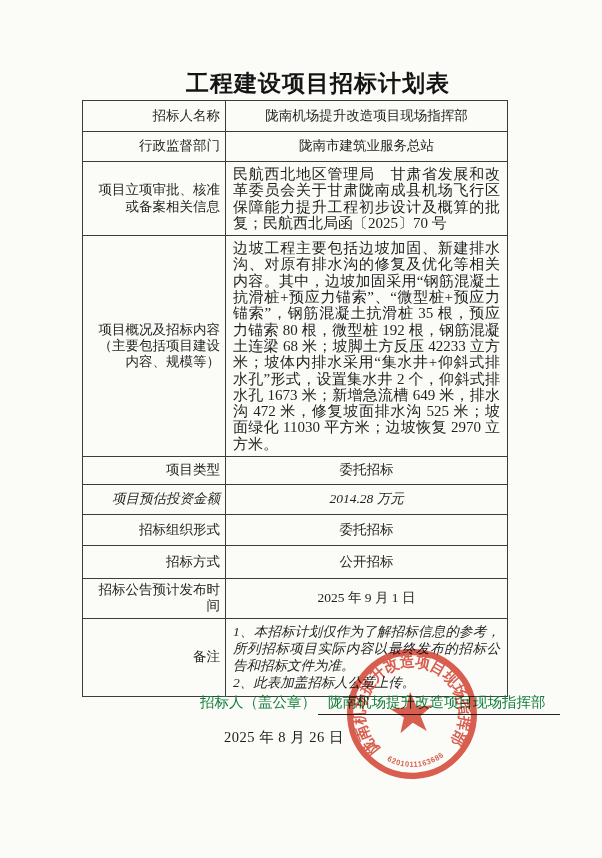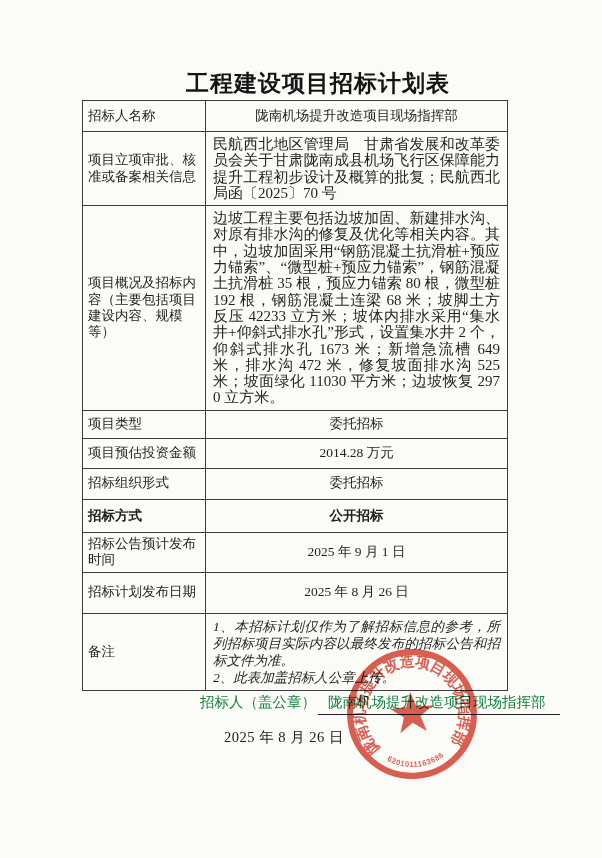--- a/index.html
+++ b/index.html
@@ -28,36 +28,36 @@
     table-layout:fixed;
   }
   table.tender td {
     border:1px solid #3c3c3c;
     vertical-align:middle;
     font-size:13.5px;
     line-height:16.4px;
     padding:3px 5px;
   }
   td.lbl {
-    width:123px;
-    text-align:left;
+    width:143px;
+    text-align:right;
     font-size:13px;
     padding:3px 6px;
   }
   td.val { text-align:center; }
   
   tr.r1  td { height:31px; }
   tr.r2  td { height:30px; }
   tr.r3  td { height:30px; }
   tr.r4  td { height:48px; }
   tr.r5  td { height:162px; }
   tr.r6  td { height:28px; }
-  tr.r7  td { height:30px; }
-  tr.r8  td { height:31px;font-family:Liberation Mono, monospace; }
-  tr.r9  td { height:33px;font-weight:bold; }
+  tr.r7  td { height:30px;font-style:italic; }
+  tr.r8  td { height:31px; }
+  tr.r9  td { height:33px; }
   tr.r10 td { height:35px; }
   tr.r11 td { height:41px; }
   tr.r12 td { height:65px; }
   
   tr.r4 td.val, tr.r5 td.val {
     text-align:justify;
     word-break:break-all;
     padding:4px 7px;
     font-size:15px;
     line-height:16.3px;
@@ -108,20 +108,24 @@
 <div class="page">
 
   <h1 class="doc-title">工程建设项目招标计划表</h1>
 
   <table class="tender">
     <tbody>
       <tr class="r1">
         <td class="lbl">招标人名称</td>
         <td class="val">陇南机场提升改造项目现场指挥部</td>
       </tr>
+      <tr class="r3">
+        <td class="lbl">行政监督部门</td>
+        <td class="val">陇南市建筑业服务总站</td>
+      </tr>
       <tr class="r4">
         <td class="lbl">项目立项审批、核准或备案相关信息</td>
         <td class="val">民航西北地区管理局　甘肃省发展和改革委员会关于甘肃陇南成县机场飞行区保障能力提升工程初步设计及概算的批复；民航西北局函〔2025〕70 号</td>
       </tr>
       <tr class="r5">
         <td class="lbl">项目概况及招标内容（主要包括项目建设内容、规模等）</td>
         <td class="val">边坡工程主要包括边坡加固、新建排水沟、对原有排水沟的修复及优化等相关内容。其中，边坡加固采用“钢筋混凝土抗滑桩+预应力锚索”、“微型桩+预应力锚索”，钢筋混凝土抗滑桩 35 根，预应力锚索 80 根，微型桩 192 根，钢筋混凝土连梁 68 米；坡脚土方反压 42233 立方米；坡体内排水采用“集水井+仰斜式排水孔”形式，设置集水井 2 个，仰斜式排水孔 1673 米；新增急流槽 649 米，排水沟 472 米，修复坡面排水沟 525 米；坡面绿化 11030 平方米；边坡恢复 2970 立方米。</td>
       </tr>
       <tr class="r6">
         <td class="lbl">项目类型</td>
@@ -135,24 +139,20 @@
         <td class="lbl">招标组织形式</td>
         <td class="val">委托招标</td>
       </tr>
       <tr class="r9">
         <td class="lbl">招标方式</td>
         <td class="val">公开招标</td>
       </tr>
       <tr class="r10">
         <td class="lbl">招标公告预计发布时间</td>
         <td class="val">2025 年 9 月 1 日</td>
-      </tr>
-      <tr class="r11">
-        <td class="lbl">招标计划发布日期</td>
-        <td class="val">2025 年 8 月 26 日</td>
       </tr>
       <tr class="r12">
         <td class="lbl">备注</td>
         <td class="val">1、本招标计划仅作为了解招标信息的参考，所列招标项目实际内容以最终发布的招标公告和招标文件为准。
 2、此表加盖招标人公章上传。</td>
       </tr>
     </tbody>
   </table>
 
   <div class="sig-row">

